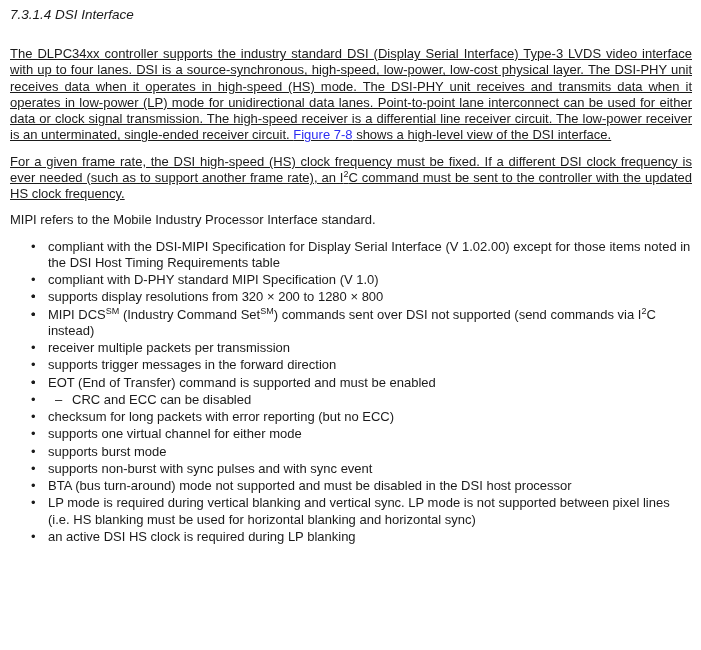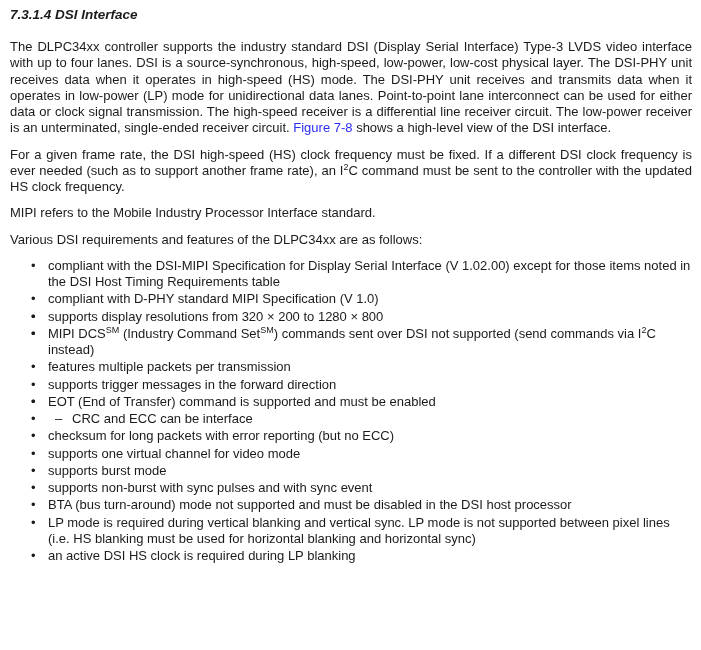--- a/index.html
+++ b/index.html
@@ -15,31 +15,32 @@
     color: #1b1b1b;
     overflow: hidden;
   }
   .page {
     box-sizing: border-box;
     width: 701px;
     padding: 7px 9px 0 10px;
   }
   .heading {
     font-size: 13.5px;
-    font-weight: bold;
+    font-weight: normal;
     font-style: italic;
-    margin: 0 0 16px 0;
+    margin: 0 0 23px 0;
     line-height: 16px;
   }
   .para {
     margin: 0 0 10px 0;
     line-height: 16.25px;
   }
   .justify {
     text-align: justify;
+    text-decoration: underline;
   }
   .link {
     text-decoration: none;
     cursor: pointer;
   }
   sup {
     font-size: 9px;
     line-height: 0;
     vertical-align: super;
   }
@@ -76,36 +77,35 @@
 <div class="page">
 
   <h3 class="heading">7.3.1.4 DSI Interface</h3>
 
   <p class="para justify"><span>The DLPC34xx controller supports the industry standard DSI (Display Serial Interface) Type-3 LVDS video interface with up to four lanes. DSI is a source-synchronous, high-speed, low-power, low-cost physical layer. The DSI-PHY unit receives data when it operates in high-speed (HS) mode. The DSI-PHY unit receives and transmits data when it operates in low-power (LP) mode for unidirectional data lanes. Point-to-point lane interconnect can be used for either data or clock signal transmission. The high-speed receiver is a differential line receiver circuit. The low-power receiver is an unterminated, single-ended receiver circuit. </span><a class="link" style="color: rgb(45, 45, 242);">Figure 7-8</a><span> shows a high-level view of the DSI interface.</span></p>
 
   <p class="para justify"><span>For a given frame rate, the DSI high-speed (HS) clock frequency must be fixed. If a different DSI clock frequency is ever needed (such as to support another frame rate), an I</span><sup>2</sup><span>C command must be sent to the controller with the updated HS clock frequency.</span></p>
 
   <p class="para">MIPI refers to the Mobile Industry Processor Interface standard.</p>
 
-  <p class="para">Various DSI requirements and features of the DLPC34xx are as follows:</p>
 
   <ul class="bullets" id="bullet-list">
       <li class="bullet-item"><span class="bullet-marker">•</span><span><span>compliant with the DSI-MIPI Specification for Display Serial Interface (V 1.02.00) except for those items noted in the DSI Host Timing Requirements table</span></span></li>
       <li class="bullet-item"><span class="bullet-marker">•</span><span><span>compliant with D-PHY standard MIPI Specification (V 1.0)</span></span></li>
       <li class="bullet-item"><span class="bullet-marker">•</span></li>
       <li class="bullet-item"><span class="bullet-marker">•</span><span><span>supports display resolutions from 320 × 200 to 1280 × 800</span></span></li>
       <li class="bullet-item"><span class="bullet-marker">•</span></li>
       <li class="bullet-item"><span class="bullet-marker">•</span><span><span>MIPI DCS</span><sup>SM</sup><span> (Industry Command Set</span><sup>SM</sup><span>) commands sent over DSI not supported (send commands via I</span><sup>2</sup><span>C instead)</span></span></li>
-      <li class="bullet-item"><span class="bullet-marker">•</span><span><span>features multiple packets per transmission</span></span></li>
+      <li class="bullet-item"><span class="bullet-marker">•</span><span><span>receiver multiple packets per transmission</span></span></li>
       <li class="bullet-item"><span class="bullet-marker">•</span><span><span>supports trigger messages in the forward direction</span></span></li>
       <li class="bullet-item"><span class="bullet-marker">•</span></li>
       <li class="bullet-item"><span class="bullet-marker">•</span><span><span>EOT (End of Transfer) command is supported and must be enabled</span></span></li>
-      <li class="bullet-item"><span class="bullet-marker">•</span><div class="sub-item"><span class="sub-marker">–</span><span>CRC and ECC can be interface</span></div></li>
+      <li class="bullet-item"><span class="bullet-marker">•</span><div class="sub-item"><span class="sub-marker">–</span><span>CRC and ECC can be disabled</span></div></li>
       <li class="bullet-item"><span class="bullet-marker">•</span><span><span>checksum for long packets with error reporting (but no ECC)</span></span></li>
-      <li class="bullet-item"><span class="bullet-marker">•</span><span><span>supports one virtual channel for video mode</span></span></li>
+      <li class="bullet-item"><span class="bullet-marker">•</span><span><span>supports one virtual channel for either mode</span></span></li>
       <li class="bullet-item"><span class="bullet-marker">•</span><span><span>supports burst mode</span></span></li>
       <li class="bullet-item"><span class="bullet-marker">•</span><span><span>supports non-burst with sync pulses and with sync event</span></span></li>
       <li class="bullet-item"><span class="bullet-marker">•</span><span><span>BTA (bus turn-around) mode not supported and must be disabled in the DSI host processor</span></span></li>
       <li class="bullet-item"><span class="bullet-marker">•</span><span><span>LP mode is required during vertical blanking and vertical sync. LP mode is not supported between pixel lines (i.e. HS blanking must be used for horizontal blanking and horizontal sync)</span></span></li>
       <li class="bullet-item"><span class="bullet-marker">•</span><span><span>an active DSI HS clock is required during LP blanking</span></span></li>
     </ul>
 
 </div>
 
 </body></html>

